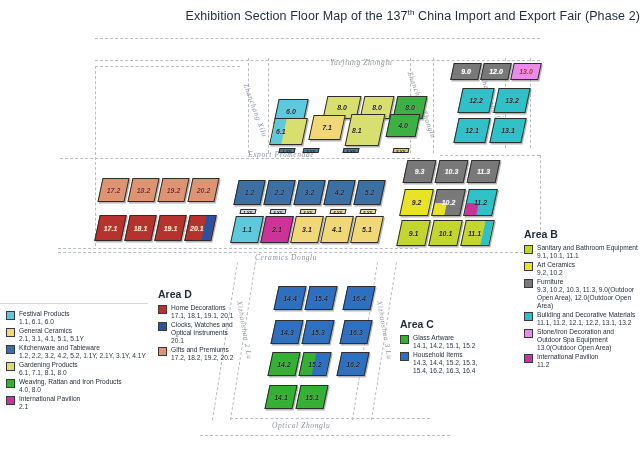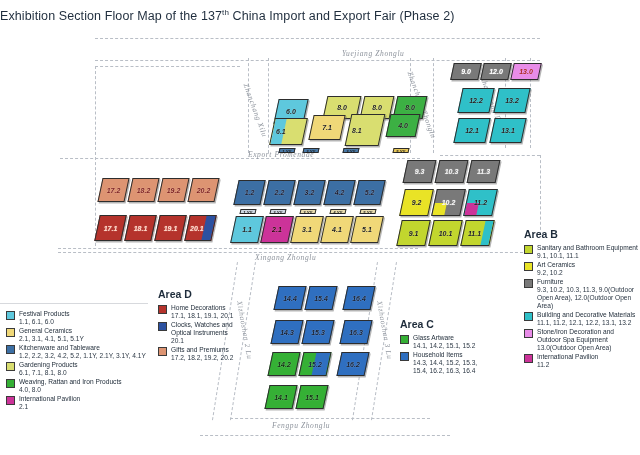--- a/index.html
+++ b/index.html
@@ -7,21 +7,21 @@
     width:640px;height:455px;
     background:#ffffff;
     font-family:"Liberation Sans", sans-serif;
     color:#1a2533;
     overflow:hidden;
     position:relative;
   }
   #map{position:absolute;left:0;top:0;width:640px;height:455px;}
 
   .title{
-    position:absolute;left:0;top:8px;width:640px;text-align:left;
+    position:absolute;left:0;top:8px;width:640px;text-align:right;
     font-size:12.5px;color:#1f2d3d;letter-spacing:.1px;
   }
   .title sup{font-size:8px;vertical-align:super;}
   .dash{
     position:absolute;
     border-top:1px dashed #b9bec6;
   }
   .dashv{
     position:absolute;
     border-left:1px dashed #b9bec6;
@@ -91,32 +91,32 @@
 <body>
 
 <div id="map">
 
   <div class="title">
     <span>Exhibition Section Floor Map of the 137</span><sup>th</sup><span> China Import and Export Fair  (Phase 2)</span>
   </div>
 
   <div class="dash" style="left:95px;top:38px;width:445px;"></div>
   <div class="dash" style="left:95px;top:60px;width:445px;"></div>
-  <div class="roadlabel" style="left:330px;top:49px;margin-left:12px;">Yuejiang Zhonglu</div>
+  <div class="roadlabel" style="left:330px;top:58px;">Yuejiang Zhonglu</div>
 
   <div class="dash" style="left:60px;top:158px;width:360px;"></div>
   <div class="roadlabel" style="left:248px;top:150px;">Export Promenade</div>
 
   <div class="dash" style="left:58px;top:248px;width:360px;"></div>
   <div class="dash" style="left:58px;top:252px;width:470px;"></div>
-  <div class="roadlabel" style="left:255px;top:253px;">Xingang Zhonglu</div>
+  <div class="roadlabel" style="left:255px;top:253px;">Ceramics Donglu</div>
 
   <div class="dash" style="left:230px;top:418px;width:200px;"></div>
   <div class="dash" style="left:200px;top:435px;width:250px;"></div>
-  <div class="roadlabel" style="left:272px;top:421px;">Fengpu Zhonglu</div>
+  <div class="roadlabel" style="left:272px;top:421px;">Optical Zhonglu</div>
 
   <div class="dashv" style="left:505px;top:58px;height:90px;"></div>
   <div class="dashv" style="left:530px;top:58px;height:90px;"></div>
   <div class="roadlabel" style="left:487px;top:75px;transform:rotate(70deg);transform-origin:left top;">Zhanchang Donglu</div>
 
   <div class="dashv" style="left:410px;top:58px;height:95px;"></div>
   <div class="dashv" style="left:433px;top:58px;height:95px;"></div>
   <div class="roadlabel" style="left:414px;top:70px;transform:rotate(70deg);transform-origin:left top;">Zhanchang Zhonglu</div>
 
   <div class="dashv" style="left:248px;top:58px;height:95px;"></div>

